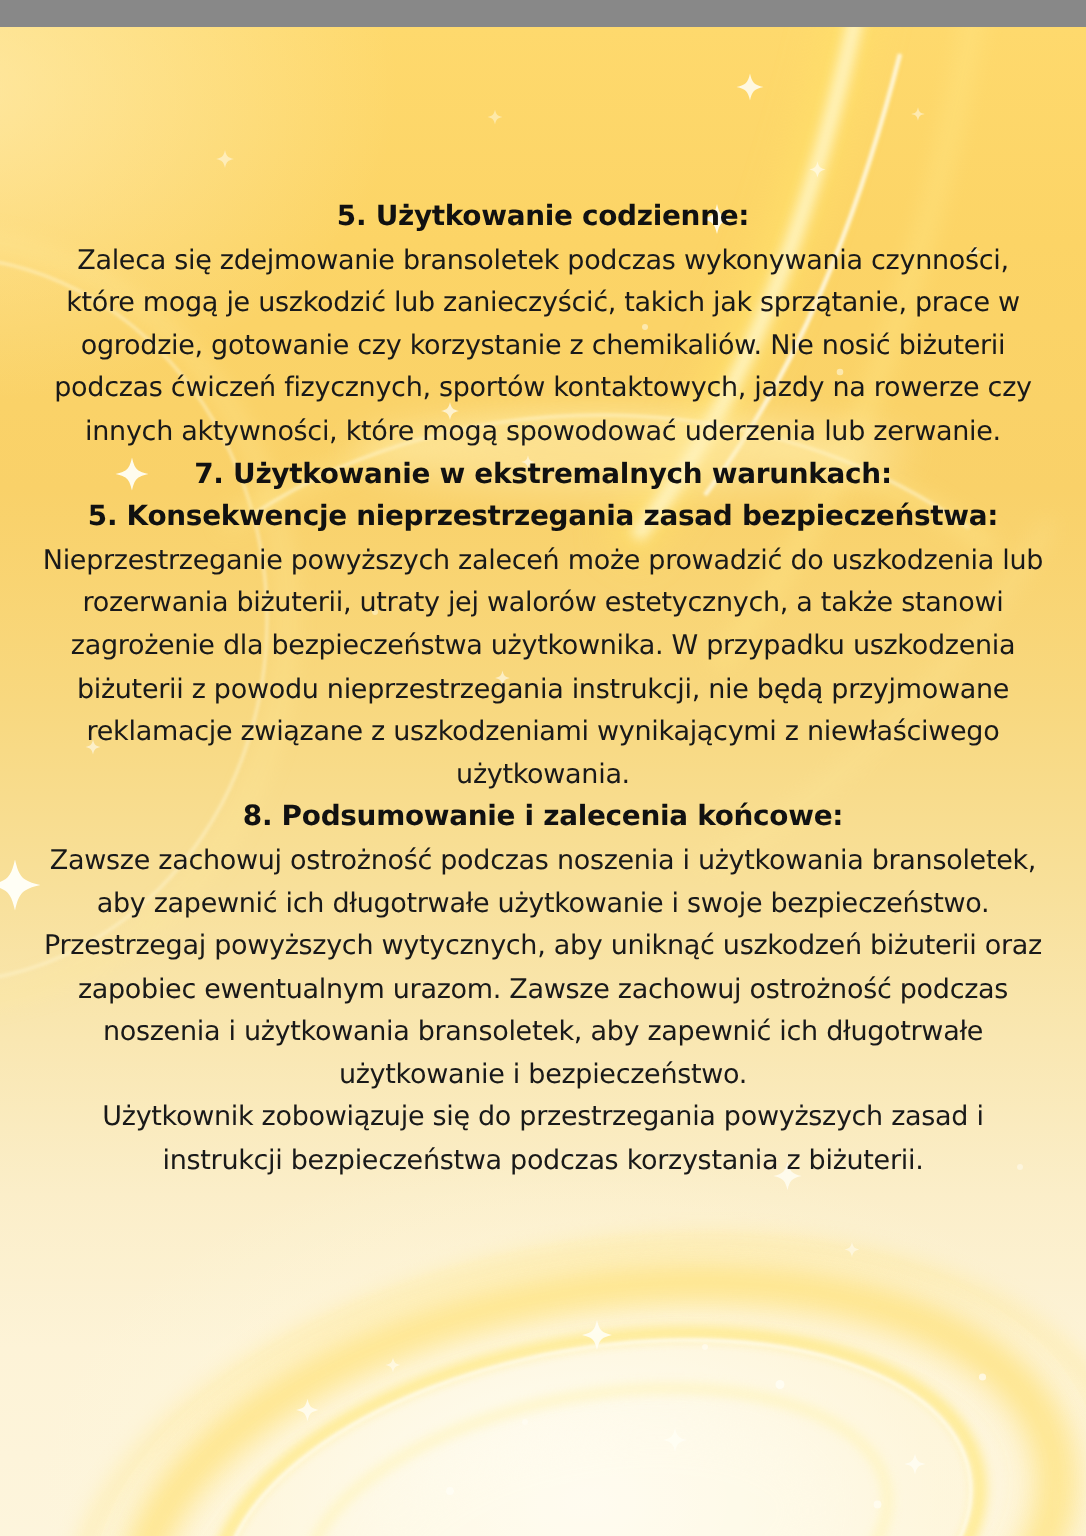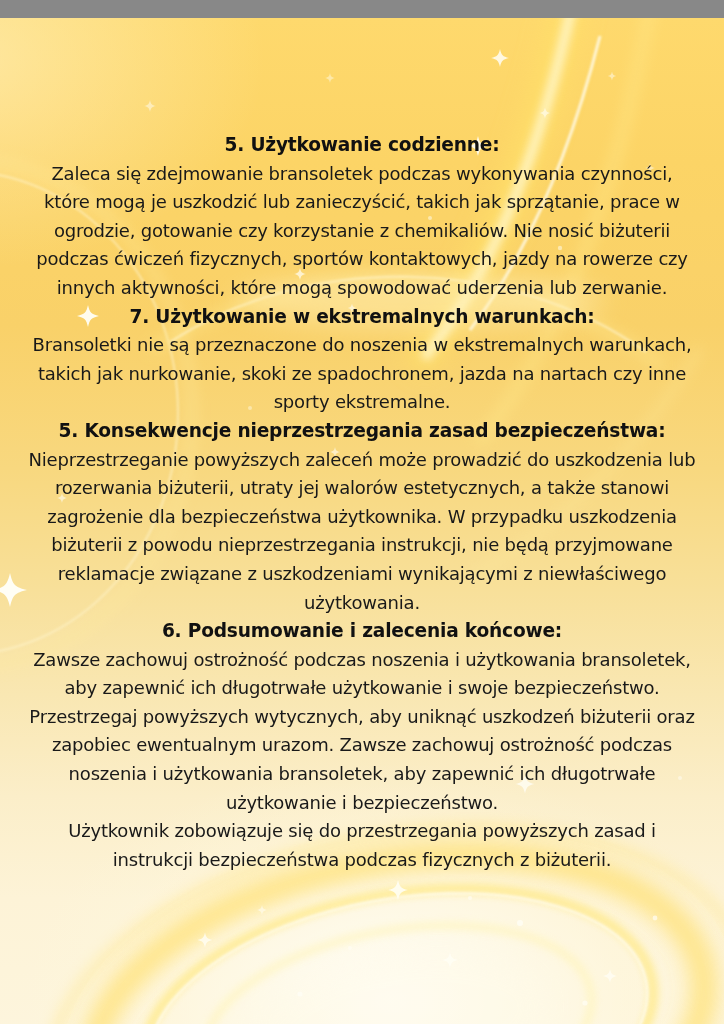--- a/index.html
+++ b/index.html
@@ -120,29 +120,28 @@
 
   <div class="content">
 
     <section>
       <h2>5. Użytkowanie codzienne:</h2>
       <p>Zaleca się zdejmowanie bransoletek podczas wykonywania czynności, które mogą je uszkodzić lub zanieczyścić, takich jak sprzątanie, prace w ogrodzie, gotowanie czy korzystanie z chemikaliów. Nie nosić biżuterii podczas ćwiczeń fizycznych, sportów kontaktowych, jazdy na rowerze czy innych aktywności, które mogą spowodować uderzenia lub zerwanie.</p>
     </section>
 
     <section>
       <h2>7. Użytkowanie w ekstremalnych warunkach:</h2>
-      <p>Bransoletki nie są przeznaczone do noszenia w ekstremalnych warunkach, takich jak nurkowanie, skoki ze spadochronem, jazda na nartach czy inne sporty ekstremalne.</p>
     </section>
 
     <section>
       <h2>5. Konsekwencje nieprzestrzegania zasad bezpieczeństwa:</h2>
       <p>Nieprzestrzeganie powyższych zaleceń może prowadzić do uszkodzenia lub rozerwania biżuterii, utraty jej walorów estetycznych, a także stanowi zagrożenie dla bezpieczeństwa użytkownika. W przypadku uszkodzenia biżuterii z powodu nieprzestrzegania instrukcji, nie będą przyjmowane reklamacje związane z uszkodzeniami wynikającymi z niewłaściwego użytkowania.</p>
     </section>
 
     <section>
-      <h2>6. Podsumowanie i zalecenia końcowe:</h2>
+      <h2>8. Podsumowanie i zalecenia końcowe:</h2>
       <p>Zawsze zachowuj ostrożność podczas noszenia i użytkowania bransoletek, aby zapewnić ich długotrwałe użytkowanie i swoje bezpieczeństwo. Przestrzegaj powyższych wytycznych, aby uniknąć uszkodzeń biżuterii oraz zapobiec ewentualnym urazom. Zawsze zachowuj ostrożność podczas noszenia i użytkowania bransoletek, aby zapewnić ich długotrwałe użytkowanie i bezpieczeństwo.</p>
     </section>
 
-    <p class="closing-note">Użytkownik zobowiązuje się do przestrzegania powyższych zasad i instrukcji bezpieczeństwa podczas fizycznych z biżuterii.</p>
+    <p class="closing-note">Użytkownik zobowiązuje się do przestrzegania powyższych zasad i instrukcji bezpieczeństwa podczas korzystania z biżuterii.</p>
   </div>
 
 </div>
 
 </body></html>

